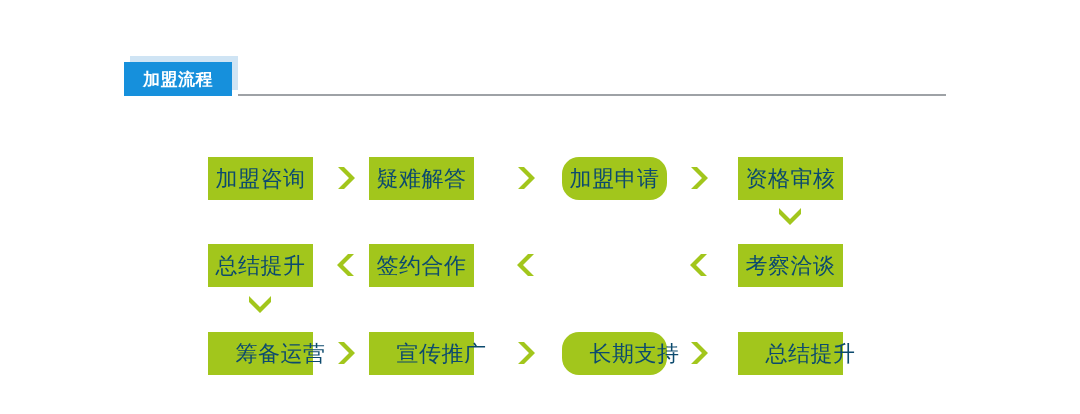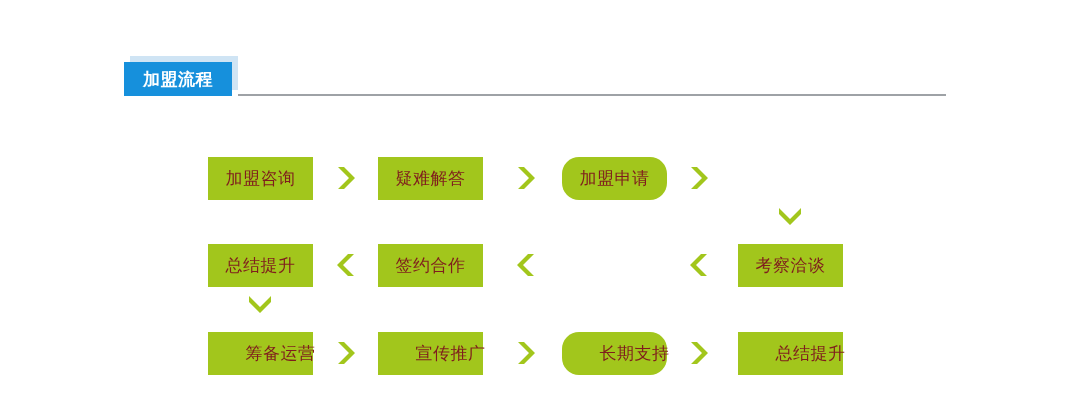--- a/index.html
+++ b/index.html
@@ -79,43 +79,43 @@
     position: absolute;
     width: 105px;
     height: 43px;
     background: #a2c61c;
     display: flex;
     align-items: center;
     justify-content: center;
     box-sizing: border-box;
   }
   .flow-node-label {
-    color: #7f1d1d;
-    font-size: 17px;
+    color: #0c4a6e;
+    font-size: 22px;
     line-height: 1;
     white-space: nowrap;
     letter-spacing: 0.5px;
   }
 
   
   .chev {
     position: absolute;
     width: 26px;
     height: 26px;
   }
   .chev svg { display: block; width: 26px; height: 26px; }
 
   
   .row1 { top: 157px; }
   .row2 { top: 244px; }
   .row3 { top: 332px; padding-left: 40px; }
 
   
   .col1 { left: 208px; }
-  .col2 { left: 378px; }
+  .col2 { left: 369px; }
   .col3 { left: 562px; border-radius: 17px; }
   .col4 { left: 738px; }
 
   
   .hchev-r1c1 { left: 333px; top: 165px; }
   .hchev-r1c2 { left: 513px; top: 165px; }
   .hchev-r1c3 { left: 686px; top: 165px; }
 
   .hchev-r2c1 { left: 333px; top: 252px; }
   .hchev-r2c2 { left: 513px; top: 252px; }
@@ -146,20 +146,23 @@
 
     <div class="flow-node row1 col1">
       <span class="flow-node-label">加盟咨询</span>
     </div>
     <div class="flow-node row1 col2">
       <span class="flow-node-label">疑难解答</span>
     </div>
     <div class="flow-node row1 col3">
       <span class="flow-node-label">加盟申请</span>
     </div>
+    <div class="flow-node row1 col4">
+      <span class="flow-node-label">资格审核</span>
+    </div>
 
     <span class="chev hchev-r1c1">
       <svg viewBox="0 0 26 26">
           <path d="M5 2 L16 13 L5 24 L11 24 L22 13 L11 2 Z" fill="#a2c61c"></path>
         </svg>
     </span>
     <span class="chev hchev-r1c2">
       <svg viewBox="0 0 26 26">
           <path d="M5 2 L16 13 L5 24 L11 24 L22 13 L11 2 Z" fill="#a2c61c"></path>
         </svg>

